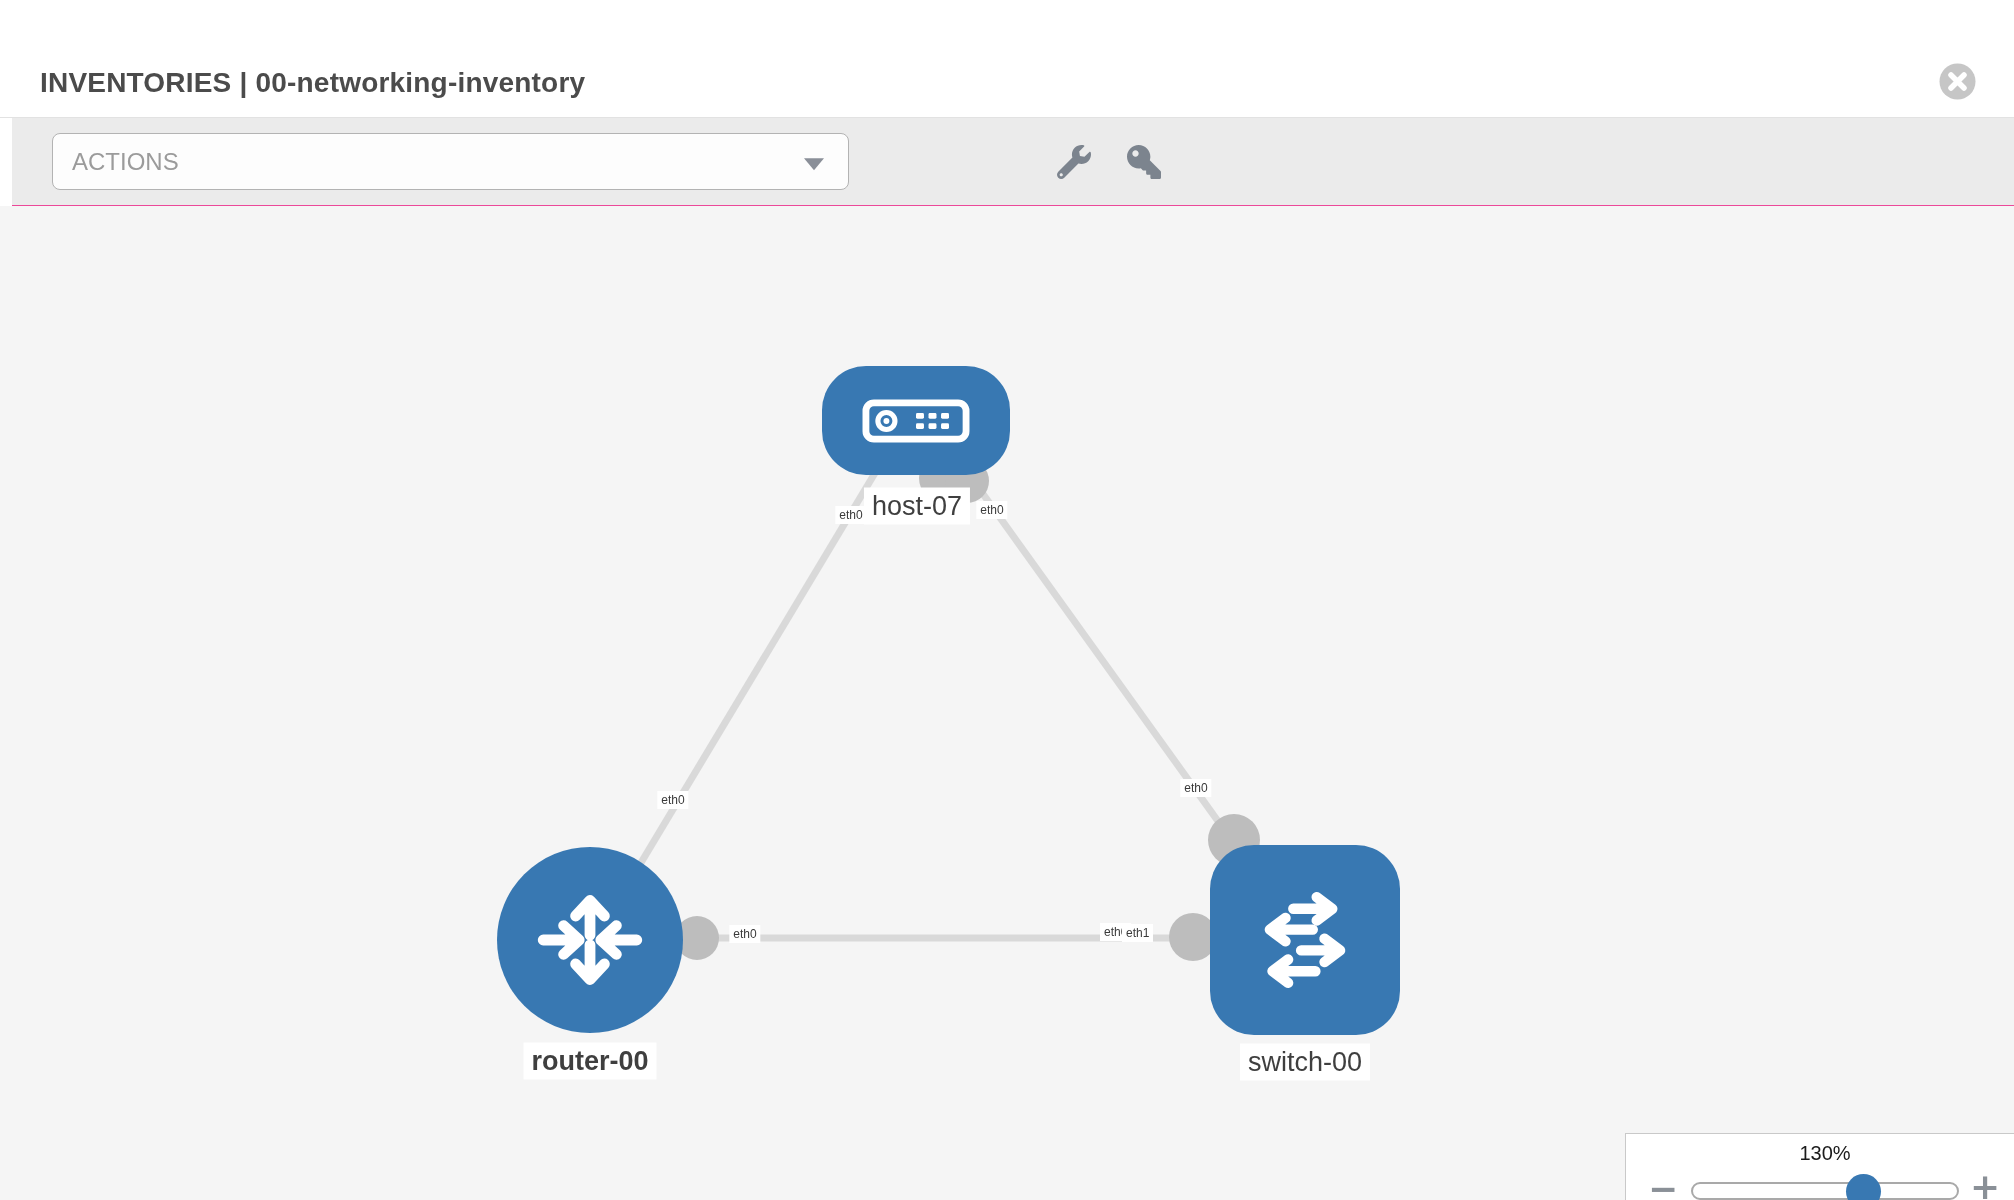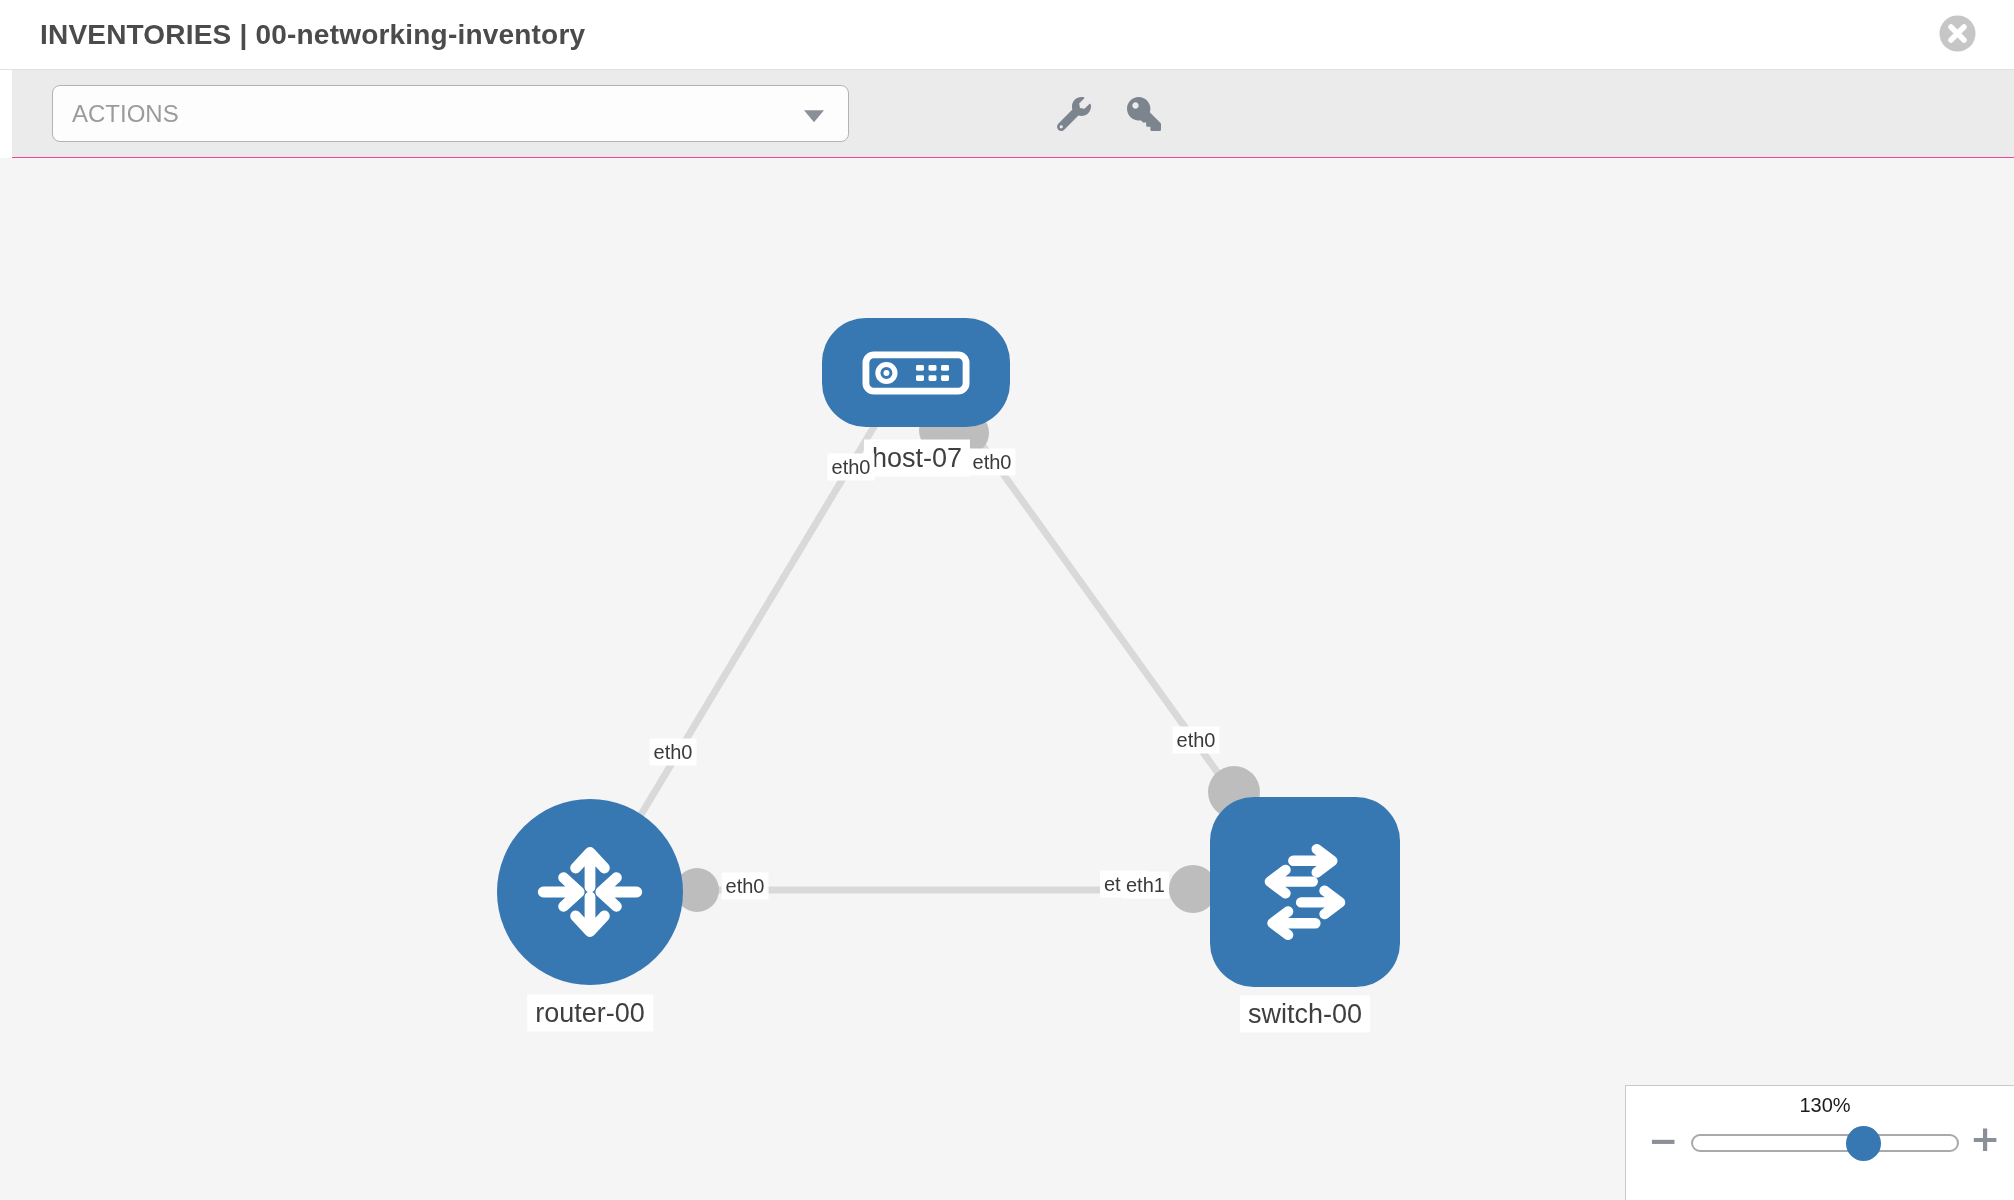--- a/index.html
+++ b/index.html
@@ -1,19 +1,19 @@
 <!DOCTYPE html>
 <html style="--node-blue: #3878b2; --link-gray: #d9d9d9; --port-gray: #bdbdbd; --canvas-bg: #f5f5f5; --toolbar-bg: #ebebeb;"><head>
 <meta charset="utf-8">
 <style>
   * { margin:0; padding:0; box-sizing:border-box; }
   html,body { width:2014px; height:1200px; overflow:hidden;
     font-family:"Liberation Sans", sans-serif; background:#fff; }
 
-  .app { position:relative; width:2014px; height:856px; }
+  .app { position:relative; width:2014px; height:856px;margin-top:48px; }
 
   
   .header { position:absolute; left:0; top:0; width:2014px; height:70px;
     background:#ffffff; border-bottom:1px solid #e2e2e2; }
   .page-title { position:absolute; left:40px; top:50%; transform:translateY(-50%);
     font-size:28px; font-weight:bold; color:#4b4b4b; letter-spacing:0.2px; }
   .close-btn { position:absolute; right:38px; top:15px; width:37px; height:37px;
     border:none; background:transparent; cursor:pointer; padding:0; }
 
   
@@ -44,21 +44,21 @@
   .node { position:absolute; background:var(--node-blue,#3878b2);
     display:flex; align-items:center; justify-content:center; cursor:pointer; }
   .node-host   { left:822px; top:160px; width:188px; height:109px; border-radius:44px; }
   .node-router { left:497px; top:641px; width:186px; height:186px; border-radius:50%; }
   .node-switch { left:1210px; top:639px; width:190px; height:190px; border-radius:44px; }
 
   .node-label { position:absolute; transform:translate(-50%,-50%);
     background:#ffffff; color:#3f3f3f; font-size:27px; padding:3px 8px;
     white-space:nowrap; }
   .iface-label { position:absolute; transform:translate(-50%,-50%);
-    background:#ffffff; color:#3a3a3a; font-size:20px; padding:2px 4px;
+    background:#ffffff; color:#3a3a3a; font-size:12px; padding:2px 4px;
     white-space:nowrap; }
   .iface-label.anchor-left { transform:translateY(-50%); }
 
   
   .zoom-panel { position:absolute; left:1625px; top:927px; width:389px; height:115px;
     background:#ffffff; border:1px solid #c9c9c9; border-right:none; border-bottom:none; }
   .zoom-value { position:absolute; left:199px; top:8px; transform:translateX(-50%);
     font-size:20px; color:#1b1b1b; }
   .zoom-minus, .zoom-plus { position:absolute; border:none; background:transparent;
     color:#8a9097; font-size:36px; font-weight:bold; line-height:36px; cursor:pointer;
@@ -145,21 +145,21 @@
     <div class="node node-switch">
       <svg width="130" height="130" viewBox="0 0 100 100" fill="none" stroke="#ffffff" stroke-width="8" stroke-linecap="round" stroke-linejoin="round">
         <path d="M41 26 H66 M59 17 L71 26 L59 35"></path>
         <path d="M56 42 H28 M35 33 L23 42 L35 51"></path>
         <path d="M47 58 H72 M65 49 L77 58 L65 67"></path>
         <path d="M58 74 H30 M37 65 L25 74 L37 83"></path>
       </svg>
     </div>
 
     <span class="node-label" style="left:917px; top:300px;">host-07</span>
-    <span class="node-label" style="left:590px; top:855px;">router-00</span>
+    <span class="node-label" style="left:590px; top:855px;font-weight:bold;">router-00</span>
     <span class="node-label" style="left:1305px; top:856px;">switch-00</span>
 
     <span class="iface-label" style="left:851px;  top:309px;">eth0</span>
     <span class="iface-label" style="left:992px;  top:304px;">eth0</span>
     <span class="iface-label" style="left:673px;  top:594px;">eth0</span>
     <span class="iface-label" style="left:1196px; top:582px;">eth0</span>
     <span class="iface-label" style="left:745px;  top:728px;">eth0</span>
     <span class="iface-label anchor-left" style="left:1100px; top:726px;">eth0</span>
     <span class="iface-label anchor-left" style="left:1122px; top:727px;text-align:center;">eth1</span>
 

